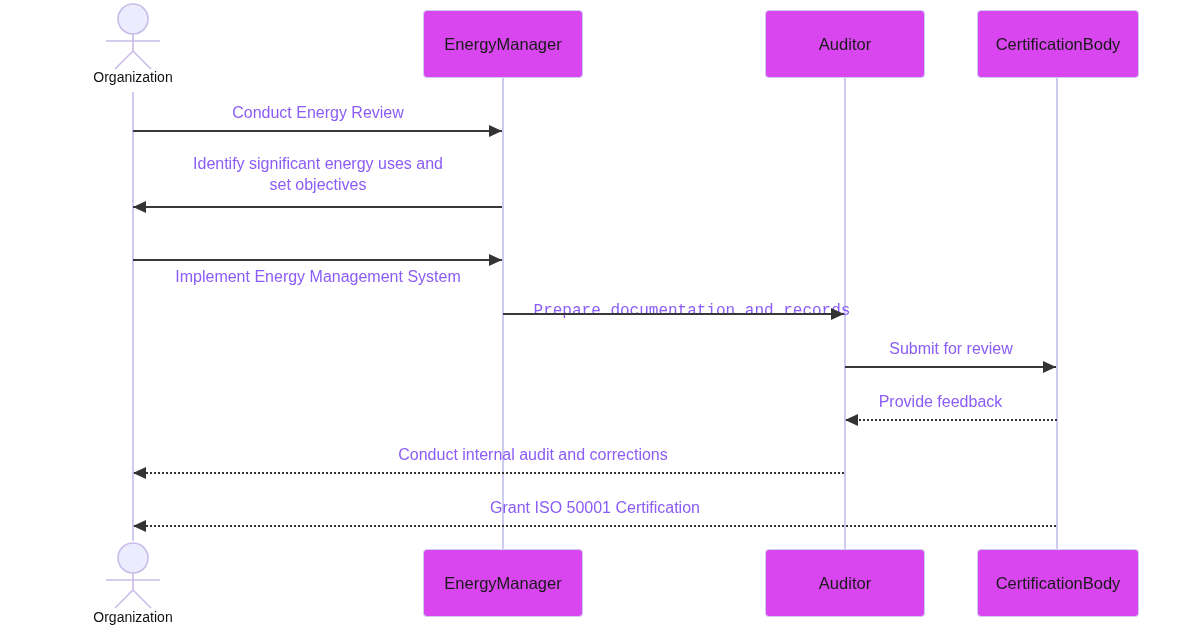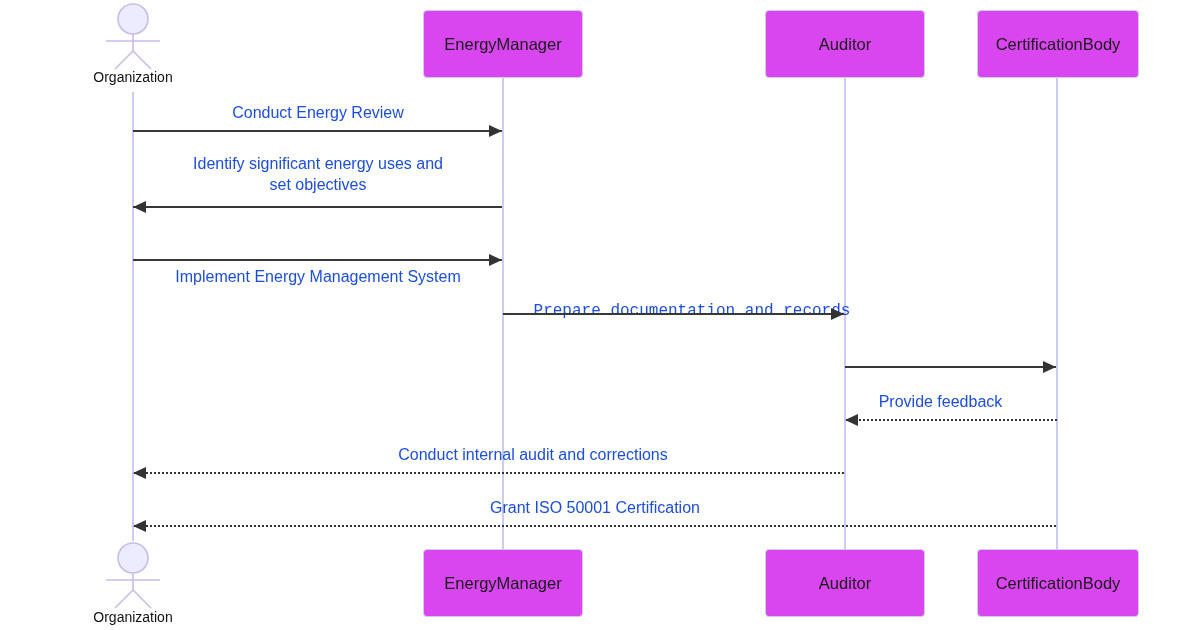--- a/index.html
+++ b/index.html
@@ -17,21 +17,21 @@
   }
 
   .actor-fig{position:absolute;}
   .actor-label{
     position:absolute;width:160px;text-align:center;
     font-size:14px;color:#111111;
   }
 
   .msg-label{
     position:absolute;text-align:center;
-    font-size:16px;line-height:21px;color:#1d4ed8;
+    font-size:16px;line-height:21px;color:#8b5cf6;
   }
   .msg-line{position:absolute;height:0;border-top:2px solid #383838;}
   .msg-line.dotted{border-top-style:dotted;border-top-color:#333333;}
 
   .arrow{position:absolute;width:0;height:0;
     border-top:6px solid transparent;border-bottom:6px solid transparent;}
   .arrow.right{border-left:13px solid #333333;}
   .arrow.left{border-right:13px solid #333333;}
 </style>
 </head>
@@ -66,20 +66,21 @@
   <div class="arrow left" style="left:133px;top:201px;"></div>
 
   <div class="msg-label" style="left:133px;top:231px;width:370px;margin-top:35px;">Implement Energy Management System</div>
   <div class="msg-line" style="left:133px;top:259px;width:369px;"></div>
   <div class="arrow right" style="left:489px;top:254px;"></div>
 
   <div class="msg-label" style="left:503px;top:301px;width:378px;font-family:Liberation Mono, monospace;">Prepare documentation and records</div>
   <div class="msg-line" style="left:503px;top:313px;width:341px;"></div>
   <div class="arrow right" style="left:831px;top:308px;"></div>
 
+  <div class="msg-label" style="left:845px;top:338px;width:212px;">Submit for review</div>
   <div class="msg-line" style="left:845px;top:366px;width:211px;"></div>
   <div class="arrow right" style="left:1043px;top:361px;"></div>
 
   <div class="msg-label" style="left:845px;top:391px;width:191px;">Provide feedback</div>
   <div class="msg-line dotted" style="left:846px;top:419px;width:211px;"></div>
   <div class="arrow left" style="left:845px;top:414px;"></div>
 
   <div class="msg-label" style="left:133px;top:444px;width:712px;padding-left:44px;">Conduct internal audit and corrections</div>
   <div class="msg-line dotted" style="left:134px;top:472px;width:710px;"></div>
   <div class="arrow left" style="left:133px;top:467px;"></div>

